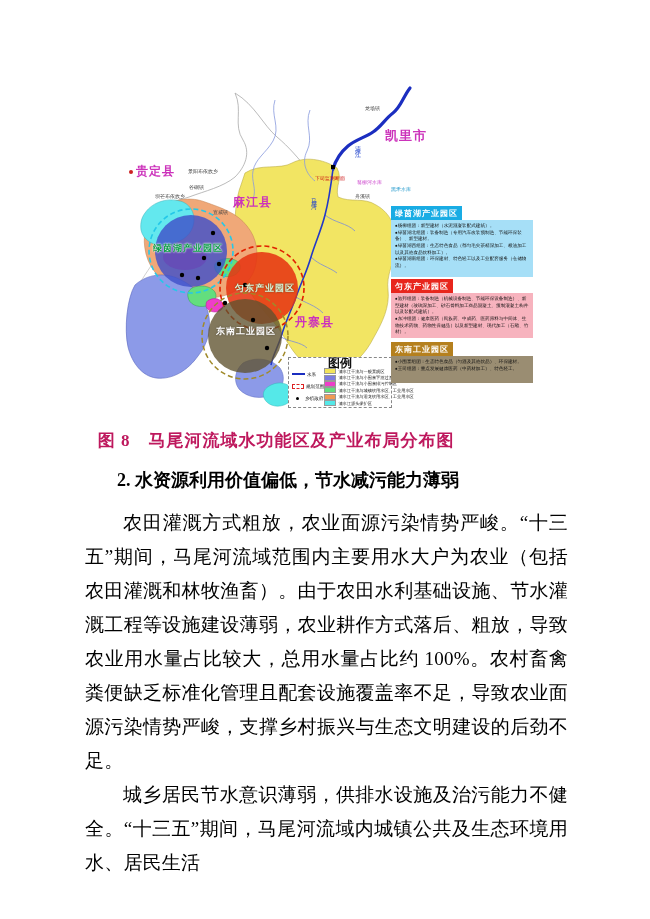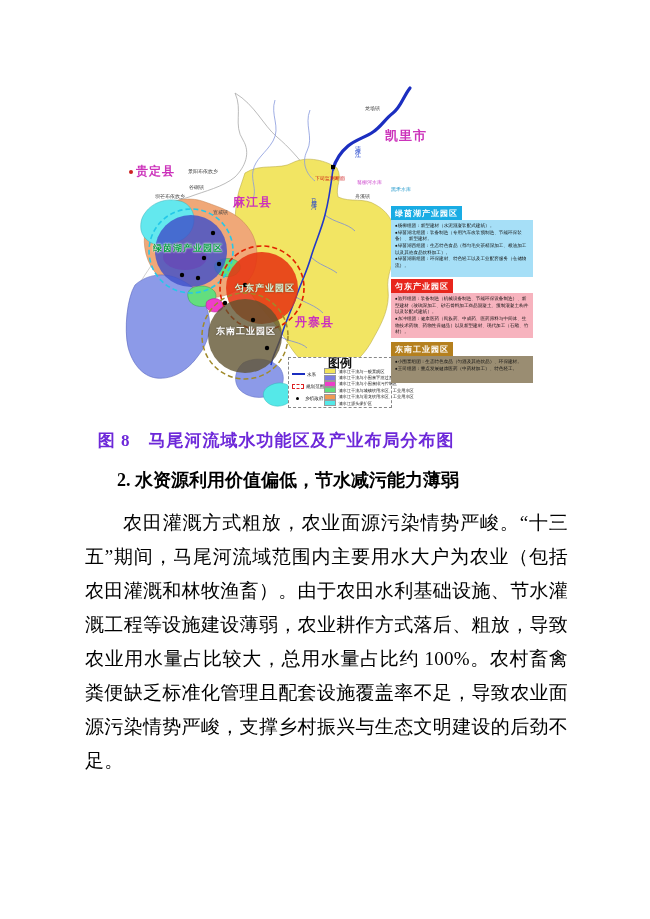--- a/index.html
+++ b/index.html
@@ -43,21 +43,21 @@
   
   .panel-h{position:absolute;color:#ffffff;font-weight:bold;font-size:8px;letter-spacing:1px;padding:1.5px 4px;font-family:"Liberation Sans",sans-serif;white-space:nowrap;}
   .ph1{left:306px;top:121px;background:#19ACE4;}
   .ph2{left:306px;top:194px;background:#E8261D;}
   .ph3{left:306px;top:257px;background:#B5801E;}
   .panel-b{position:absolute;left:306px;width:142px;box-sizing:border-box;padding:3px 4px;font-size:4.6px;line-height:1.45;color:#111;font-family:"Liberation Sans",sans-serif;}
   .pb1{top:135px;height:57px;background:#A6DFF7;}
   .pb2{top:208px;height:45px;background:#F7B3BE;}
   .pb3{top:271px;height:27px;background:#9A8D72;}
   
-  .caption{position:absolute;left:0;top:429px;width:552px;text-align:center;font-size:17px;font-weight:bold;color:#6d28d9;letter-spacing:1px;}
+  .caption{position:absolute;left:0;top:429px;width:552px;text-align:center;font-size:17px;font-weight:bold;color:#be185d;letter-spacing:1px;}
   .heading{position:absolute;left:85px;top:468px;width:483px;font-size:18px;font-weight:bold;color:#000;padding-left:32px;box-sizing:border-box;}
   .bodytext{position:absolute;left:85px;top:506px;width:483px;}
   .bodytext p{margin:0;font-size:19px;line-height:34px;color:#000;text-align:justify;text-indent:2em;letter-spacing:0.2px;}
   .bodytext .lead{font-weight:normal;}
   .pagenum{position:absolute;left:0;top:835px;width:650px;text-align:center;font-size:12px;color:#222;font-family:"Liberation Sans",sans-serif;}
 </style>
 </head>
 <body>
 
 <div class="page">
@@ -196,16 +196,17 @@
       <div>●王司组团：重点发展健康医药（中药材加工）、特色轻工。</div>
     </div>
   </div>
 
   <div class="caption">图 8　马尾河流域水功能区及产业布局分布图</div>
 
   <div class="heading">2. 水资源利用价值偏低，节水减污能力薄弱</div>
 
   <div class="bodytext">
     <p><span class="lead">农田灌溉方式粗放，农业面源污染情势严峻。</span><span>“十三五”期间，马尾河流域范围内主要用水大户为农业（包括农田灌溉和林牧渔畜）。由于农田水利基础设施、节水灌溉工程等设施建设薄弱，农业耕作方式落后、粗放，导致农业用水量占比较大，总用水量占比约 100%。农村畜禽粪便缺乏标准化管理且配套设施覆盖率不足，导致农业面源污染情势严峻，支撑乡村振兴与生态文明建设的后劲不足。</span></p>
+    <p><span class="lead">城乡居民节水意识薄弱，供排水设施及治污能力不健全。</span><span>“十三五”期间，马尾河流域内城镇公共及生态环境用水、居民生活</span></p>
   </div>
 
 
 </div>
 
 </body></html>

